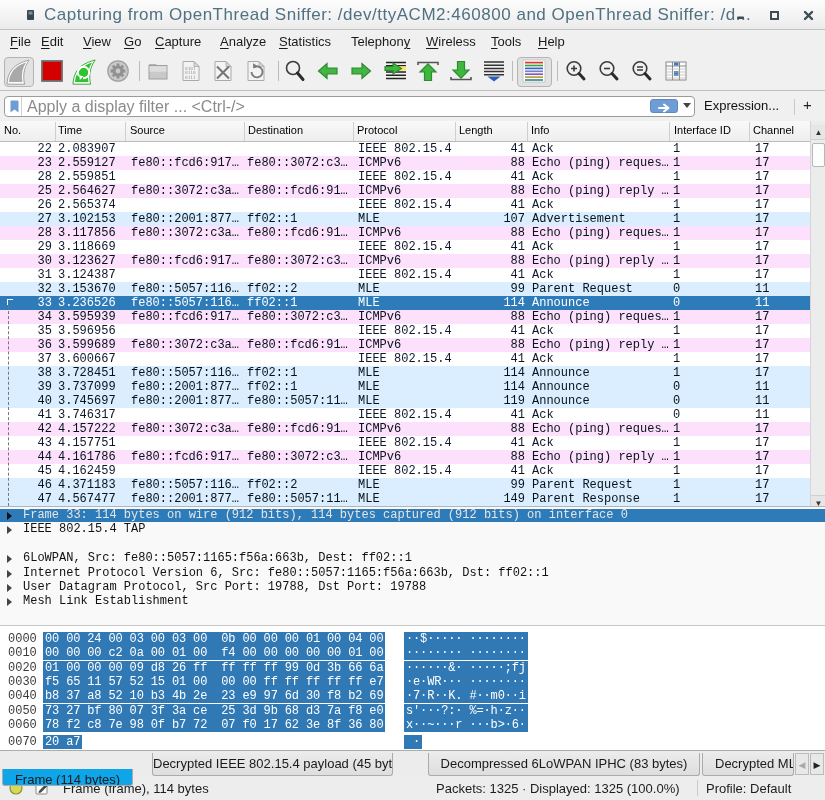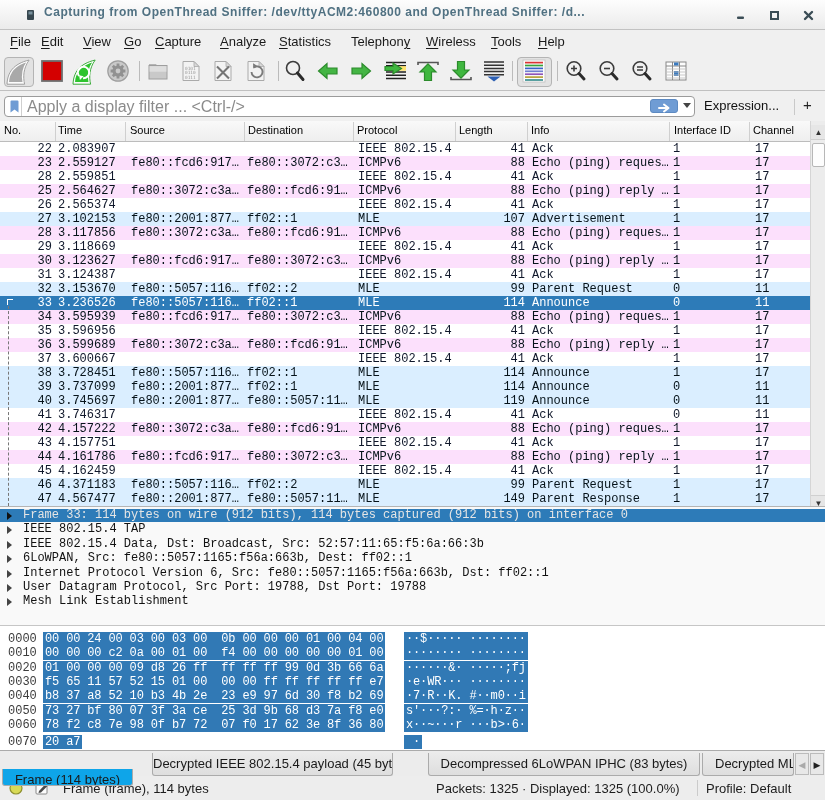--- a/index.html
+++ b/index.html
@@ -1,19 +1,19 @@
 <!DOCTYPE html>
 <html><head><meta charset="utf-8"><style>
 *{margin:0;padding:0;box-sizing:border-box}
 html,body{width:825px;height:800px;overflow:hidden;background:#fff;font-family:"Liberation Sans",sans-serif}
 #win{position:relative;width:825px;height:800px}
 .abs{position:absolute}
 
 #title{left:0;top:0;width:825px;height:30px;background:linear-gradient(#fdfdfd,#ebebeb);border-bottom:1px solid #c2c2c2}
-#title .txt{position:absolute;left:44px;top:5px;font-size:12px;font-weight:bold;color:#507182;letter-spacing:0.52px}
+#title .txt{position:absolute;left:44px;top:5px;font-size:17px;font-weight:normal;color:#507182;letter-spacing:0.52px}
 
 #menu{left:0;top:30px;width:825px;height:22px;background:#f0f0f0;font-size:13px;color:#1a1a1a}
 #menu span{position:absolute;top:4px}
 #menu u{text-decoration:underline;text-underline-offset:2px}
 
 #tbar{left:0;top:52px;width:825px;height:39px;background:#f0f0f0;border-bottom:1px solid #c0c0c0}
 .tb{position:absolute;top:7px}
 .tsep{position:absolute;top:9px;width:1px;height:20px;background:#bbb}
 .pressed{position:absolute;background:#e2e2e2;border:1px solid #b4b4b4;border-radius:4px}
 
@@ -280,21 +280,20 @@
 <div class="abs" id="rel"></div>
 <div class="abs" id="relc"></div>
 <div class="abs" id="vsb">
  <div class="sbtn" style="top:4px;border-bottom:1px solid #d0d0d0">▲</div>
  <div id="vhandle"></div>
  <div class="sbtn" style="top:374px;border-top:1px solid #d0d0d0">▼</div>
 </div>
 <div class="abs" id="dpane">
  <div class="dline dsel" style="top:2px"><span class="ar" style="border-left-color:#111"></span><span class="tx">Frame 33: 114 bytes on wire (912 bits), 114 bytes captured (912 bits) on interface 0</span></div>
  <div class="dline" style="top:16.4px"><span class="ar"></span><span class="tx">IEEE 802.15.4 TAP</span></div>
- <div class="dline" style="top:30.8px"><span class="ar"></span><span class="tx">IEEE 802.15.4 Data, Dst: Broadcast, Src: 52:57:11:65:f5:6a:66:3b</span></div>
  <div class="dline" style="top:45.2px"><span class="ar"></span><span class="tx">6LoWPAN, Src: fe80::5057:1165:f56a:663b, Dest: ff02::1</span></div>
  <div class="dline" style="top:59.6px"><span class="ar"></span><span class="tx">Internet Protocol Version 6, Src: fe80::5057:1165:f56a:663b, Dst: ff02::1</span></div>
  <div class="dline" style="top:74px"><span class="ar"></span><span class="tx">User Datagram Protocol, Src Port: 19788, Dst Port: 19788</span></div>
  <div class="dline" style="top:88.4px"><span class="ar"></span><span class="tx">Mesh Link Establishment</span></div>
 </div>
 <div class="abs" id="hpane">
  <div class="hrow" style="top:6px"><span class="hoff">0000</span><span class="hhex">00 00 24 00 03 00 03 00  0b 00 00 00 01 00 04 00</span><span class="hasc">··$····· ········</span></div>
  <div class="hrow" style="top:20.4px"><span class="hoff">0010</span><span class="hhex">00 00 00 c2 0a 00 01 00  f4 00 00 00 00 00 01 00</span><span class="hasc">········ ········</span></div>
  <div class="hrow" style="top:34.7px"><span class="hoff">0020</span><span class="hhex">01 00 00 00 09 d8 26 ff  ff ff ff 99 0d 3b 66 6a</span><span class="hasc">······&amp;· ·····;fj</span></div>
  <div class="hrow" style="top:49.1px"><span class="hoff">0030</span><span class="hhex">f5 65 11 57 52 15 01 00  00 00 ff ff ff ff ff e7</span><span class="hasc">·e·WR··· ········</span></div>

